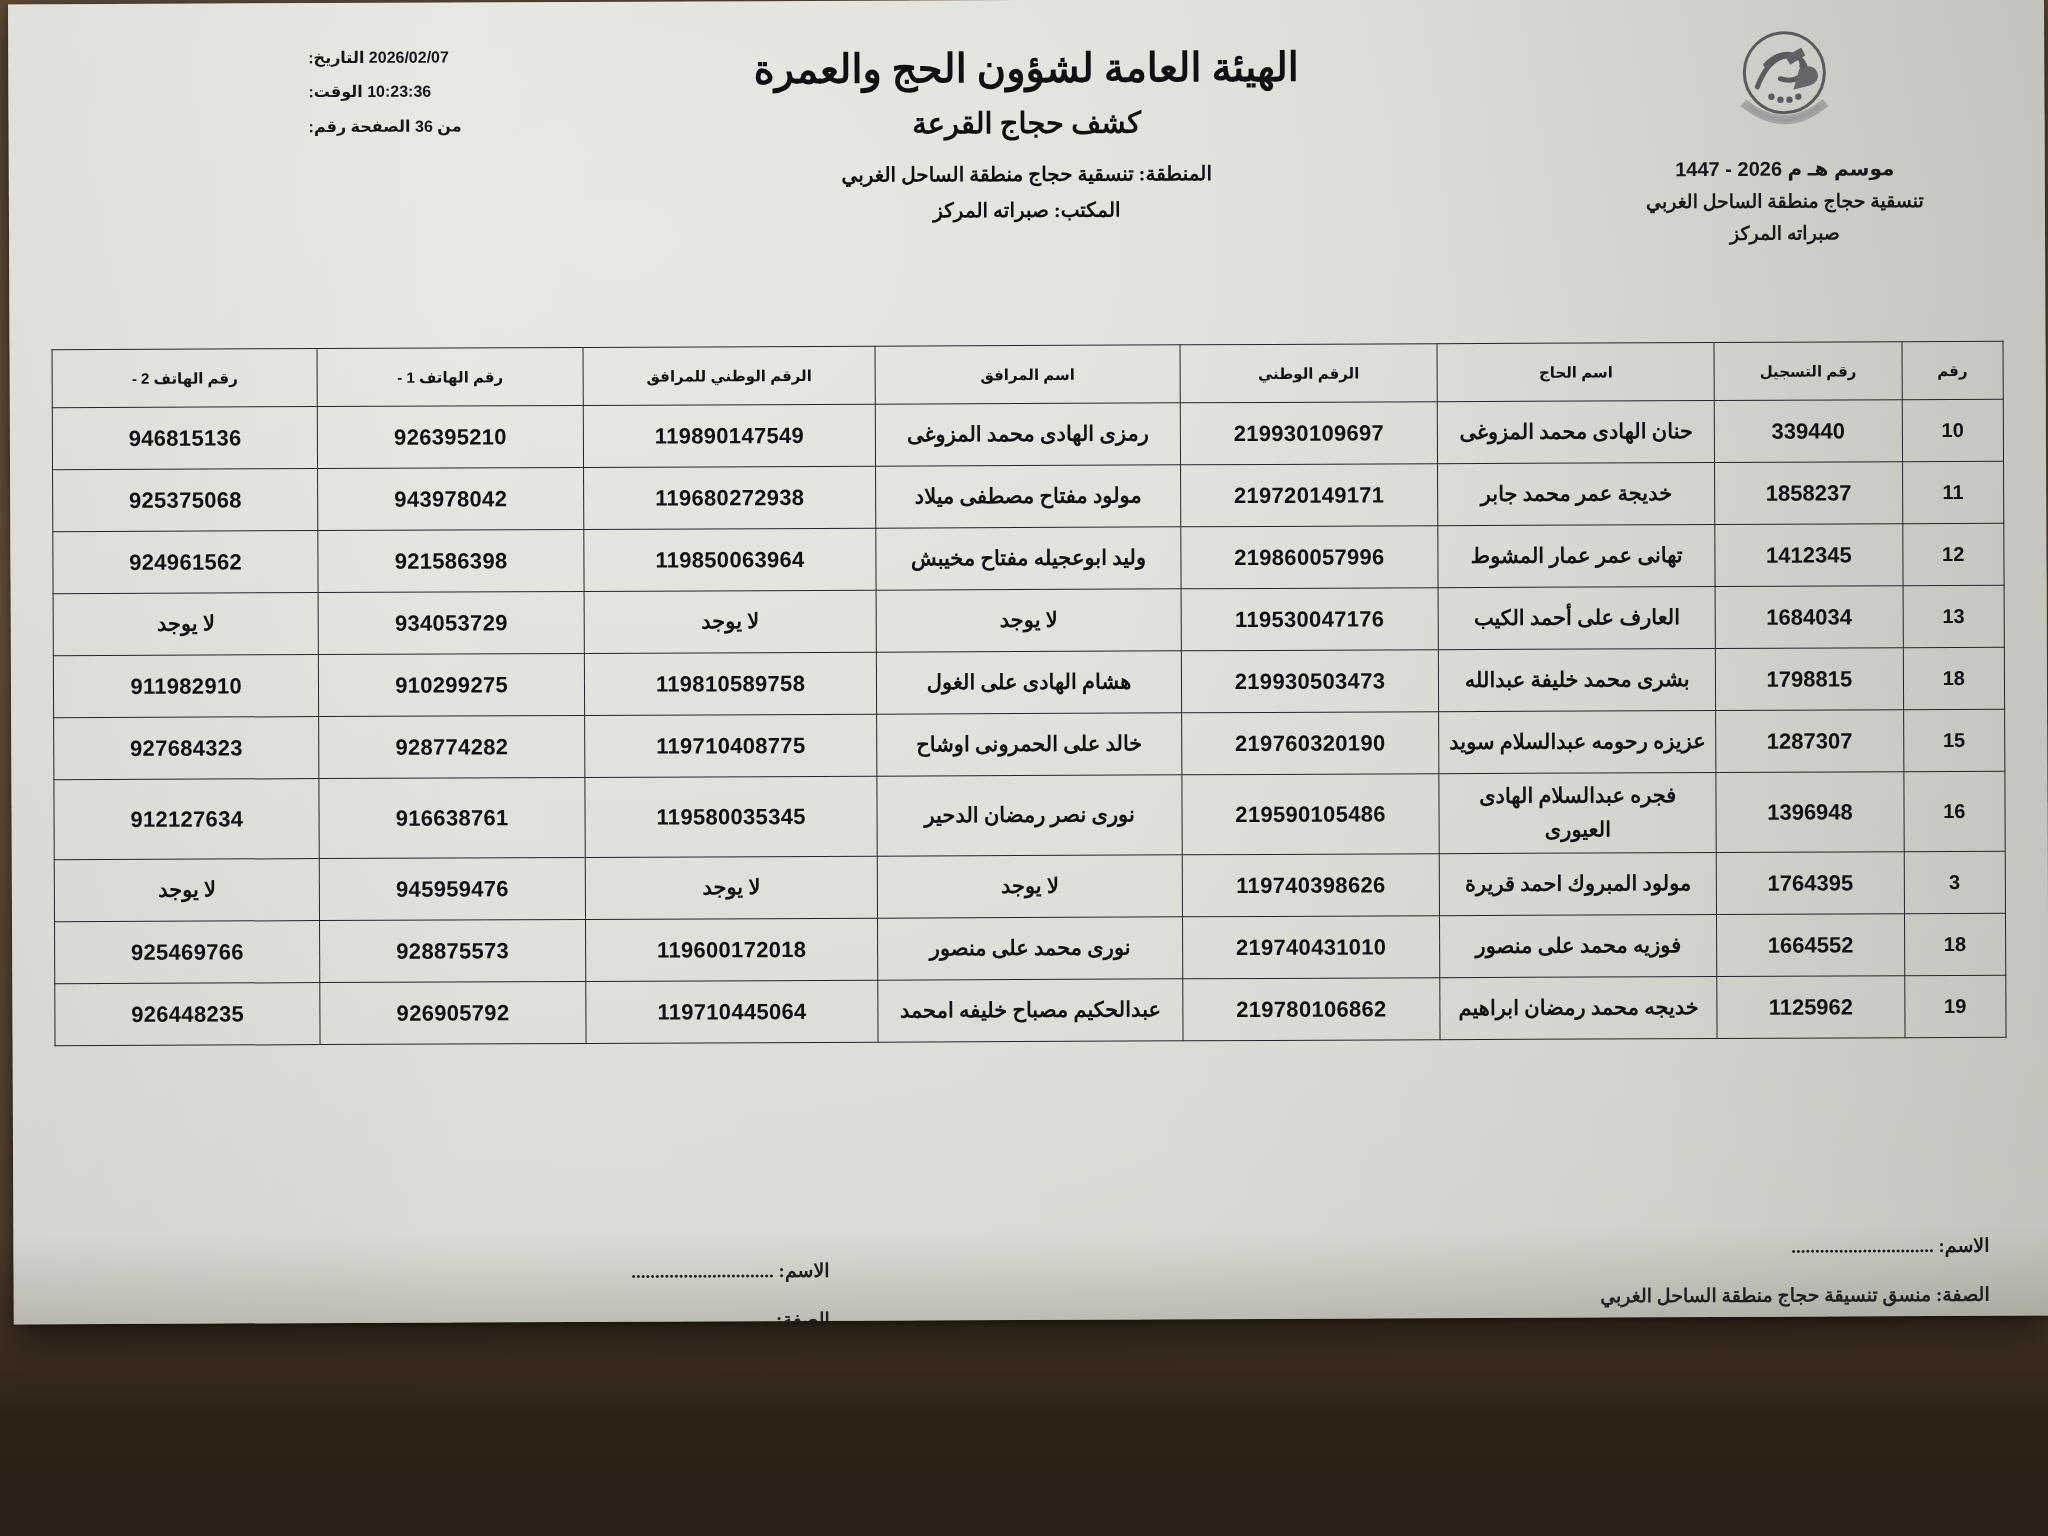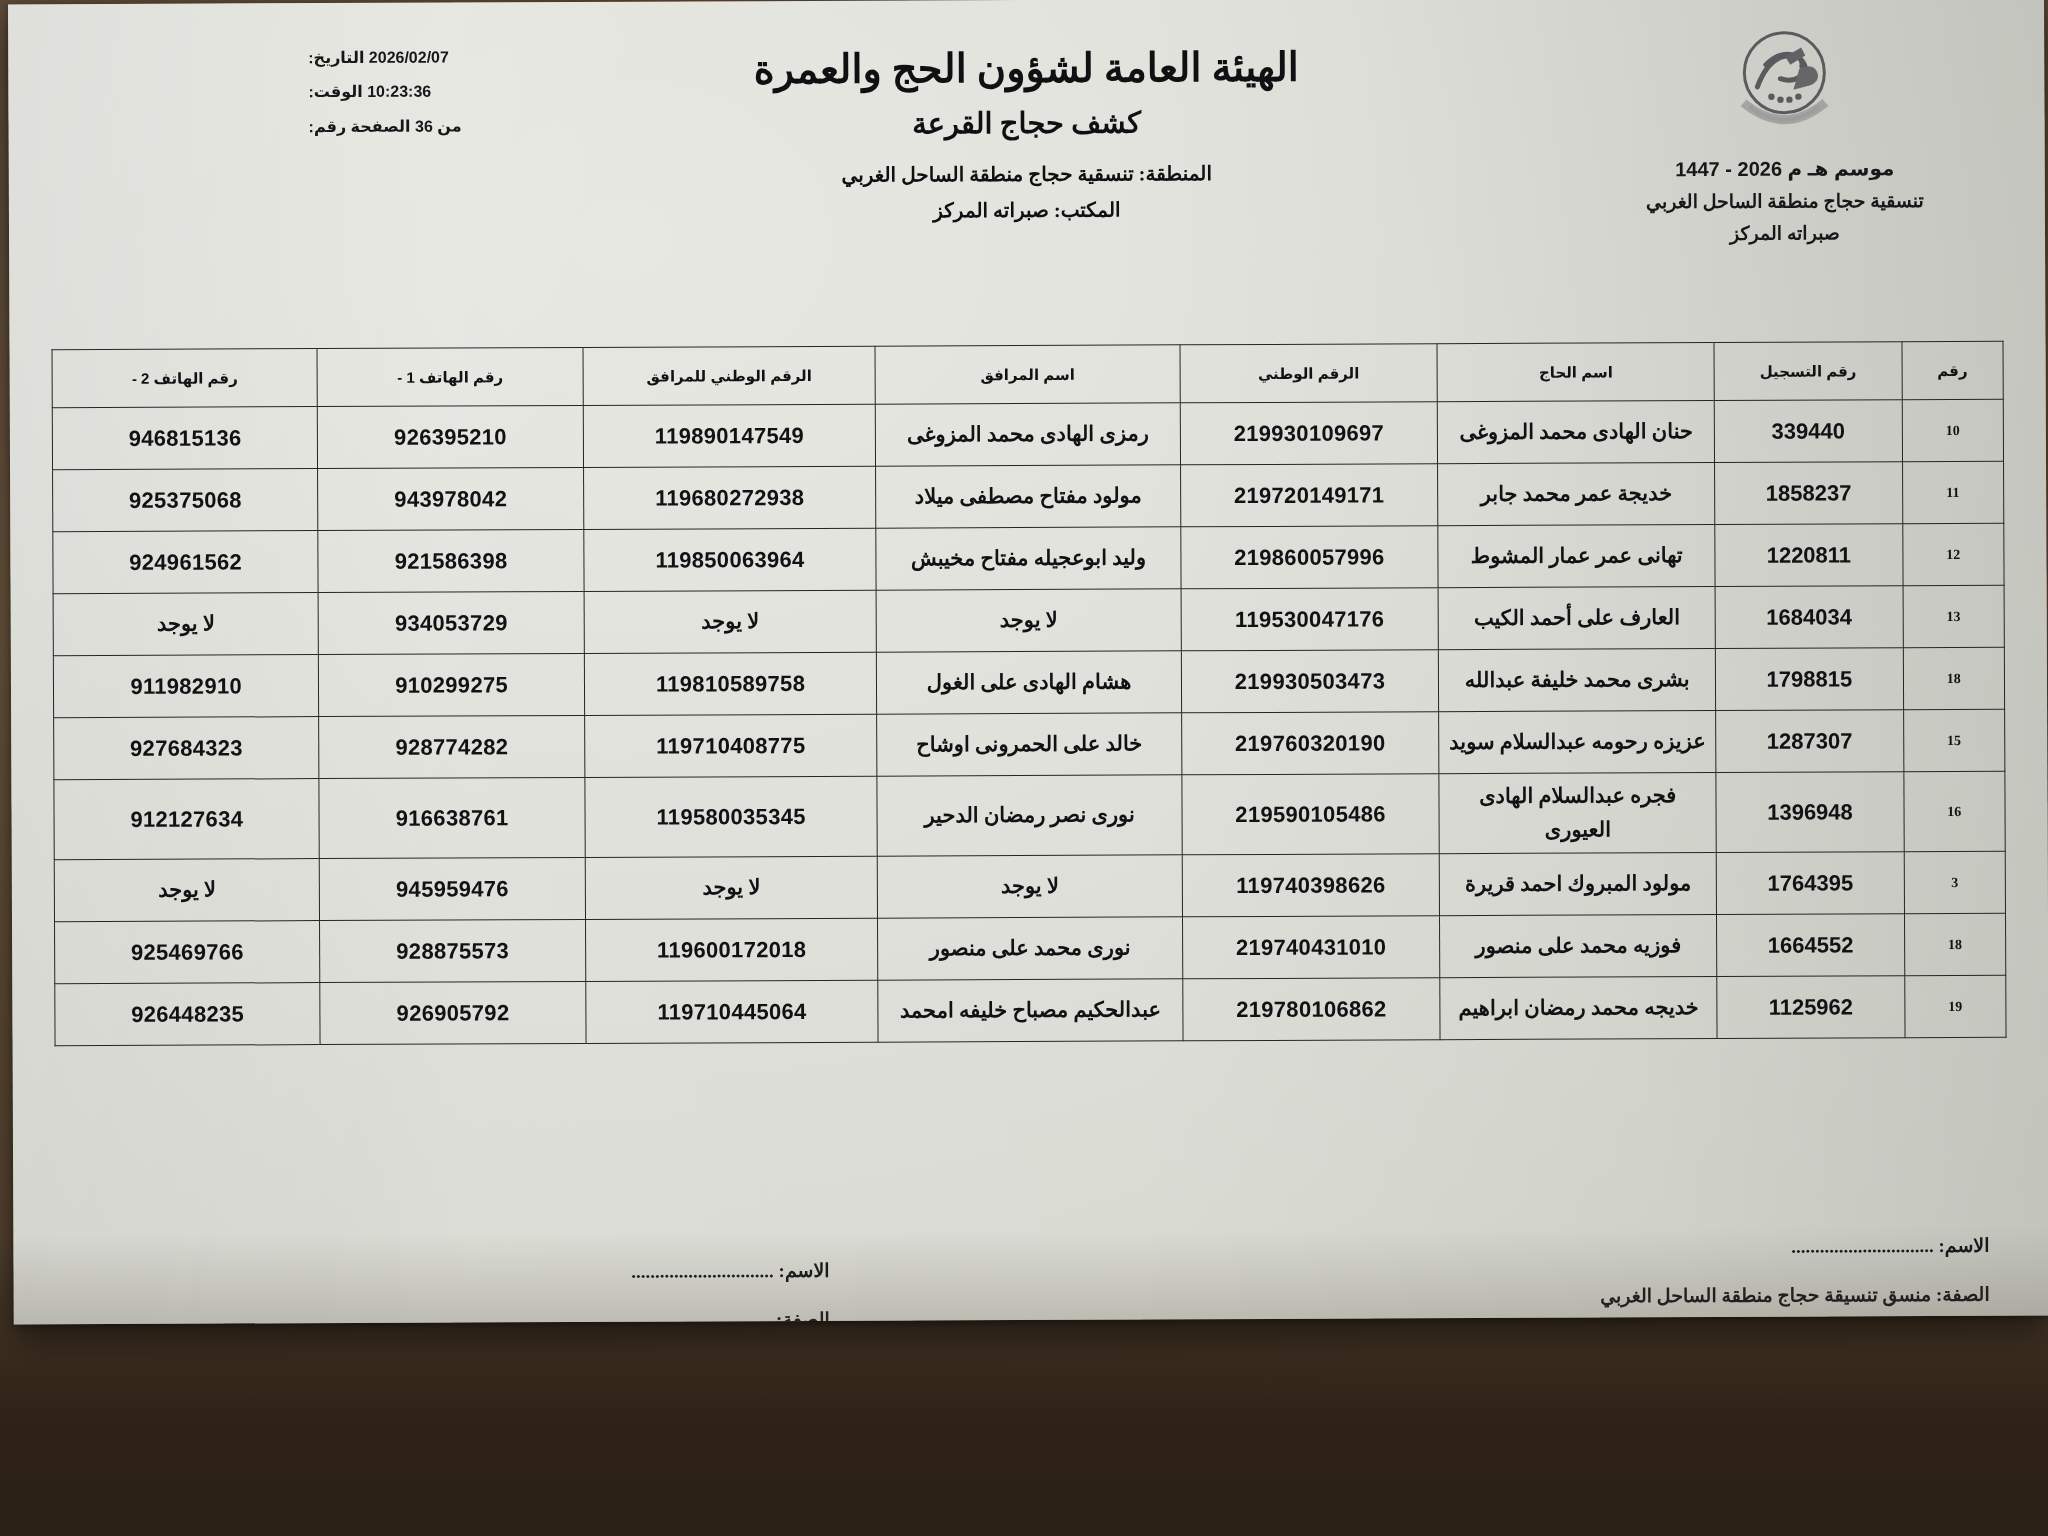--- a/index.html
+++ b/index.html
@@ -169,23 +169,23 @@
     height: 58px;
     font-family: "Liberation Sans", "DejaVu Sans", sans-serif;
   }
   th.h-national-companion { font-size: 21px; font-family: "Liberation Serif","DejaVu Serif",serif; }
   th.h-num, th.h-reg, th.h-name, th.h-national, th.h-companion,
   th.h-phone1, th.h-phone2 { font-size: 15px; }
 
   table#hajj-table td { height: 62px; }
 
   td.c-num {
-    font-size: 14px;
-    font-weight: bold;
-    font-family: Liberation Serif, serif;
+    font-size: 20px;
+    font-weight: bold;
+    font-family: Liberation Sans, sans-serif;
   }
   td.c-reg {
     font-size: 22px;
     font-weight: bold;
     font-family: "Liberation Sans", "DejaVu Sans", sans-serif;
   }
   td.c-name {
     font-size: 21px;
     font-weight: bold;
     line-height: 1.6;
@@ -355,21 +355,21 @@
             <td class="c-reg">1858237</td>
             <td class="c-name">خديجة عمر محمد جابر</td>
             <td class="c-national">219720149171</td>
             <td class="c-companion">مولود مفتاح مصطفى ميلاد</td>
             <td class="c-cnational">119680272938</td>
             <td class="c-phone1">943978042</td>
             <td class="c-phone2">925375068</td>
           </tr>
           <tr>
             <td class="c-num">12</td>
-            <td class="c-reg">1220811</td>
+            <td class="c-reg">1412345</td>
             <td class="c-name">تهانى عمر عمار المشوط</td>
             <td class="c-national">219860057996</td>
             <td class="c-companion">وليد ابوعجيله مفتاح مخيبش</td>
             <td class="c-cnational">119850063964</td>
             <td class="c-phone1">921586398</td>
             <td class="c-phone2">924961562</td>
           </tr>
           <tr>
             <td class="c-num">13</td>
             <td class="c-reg">1684034</td>

